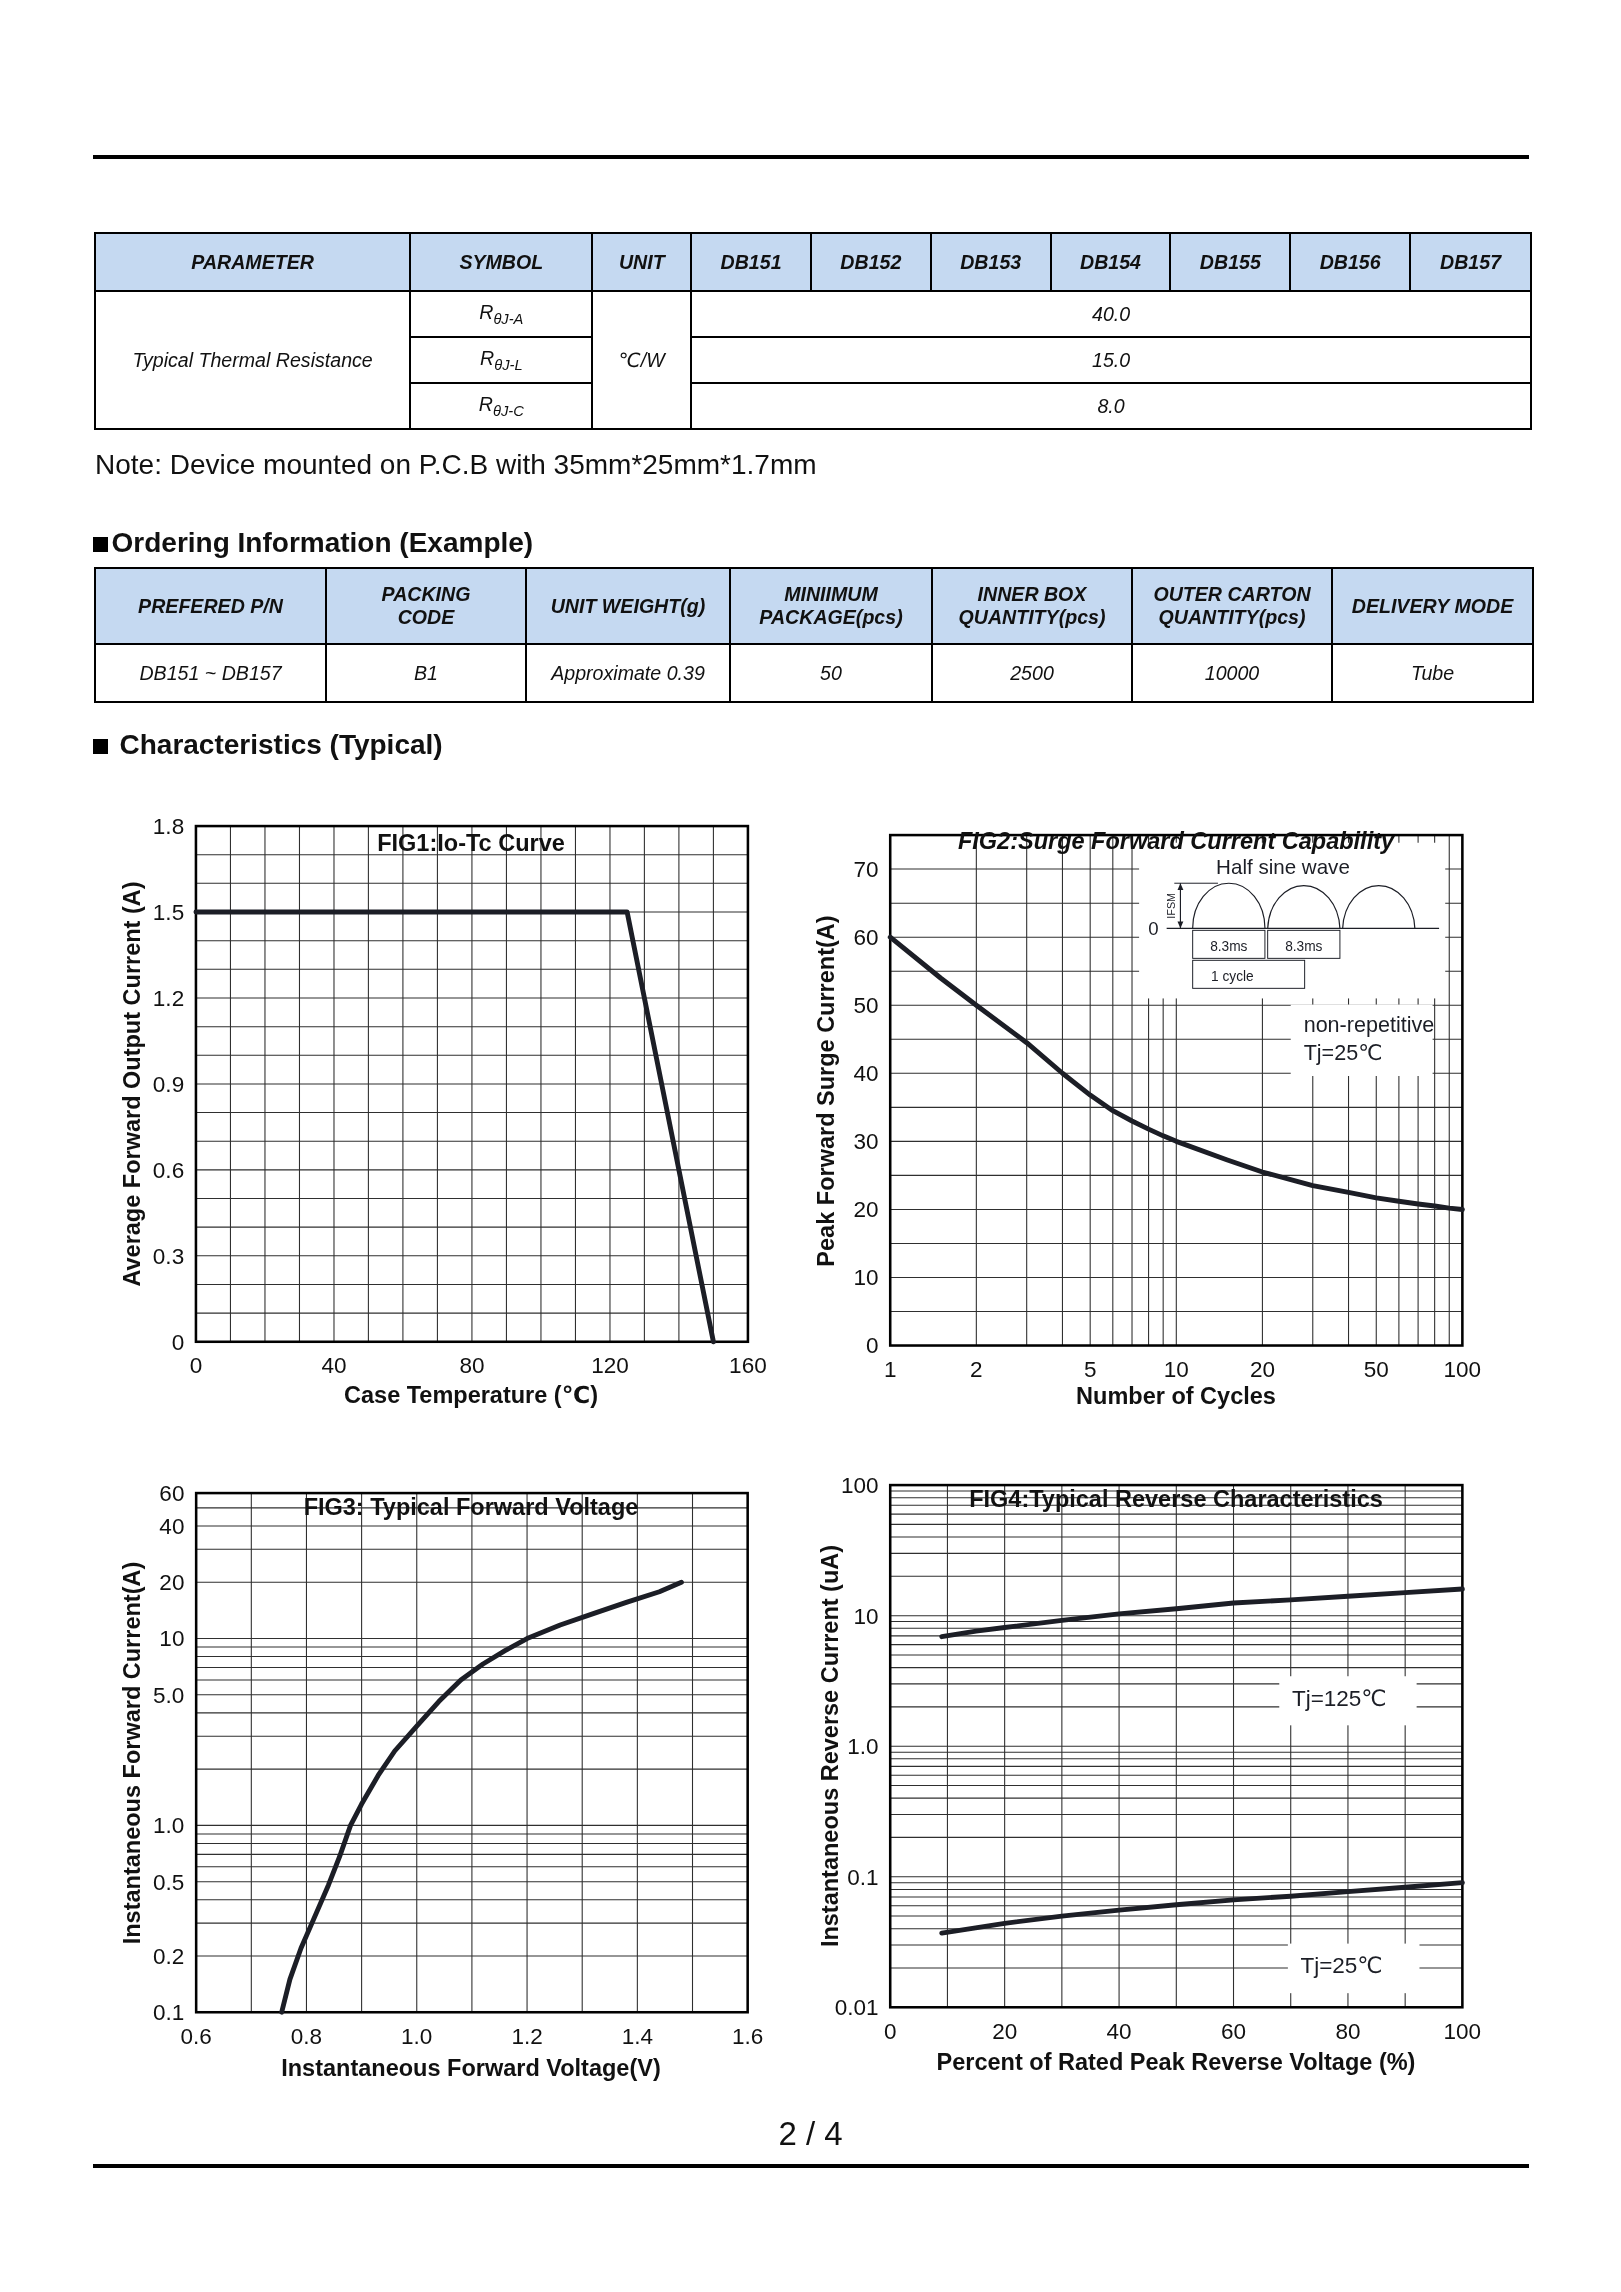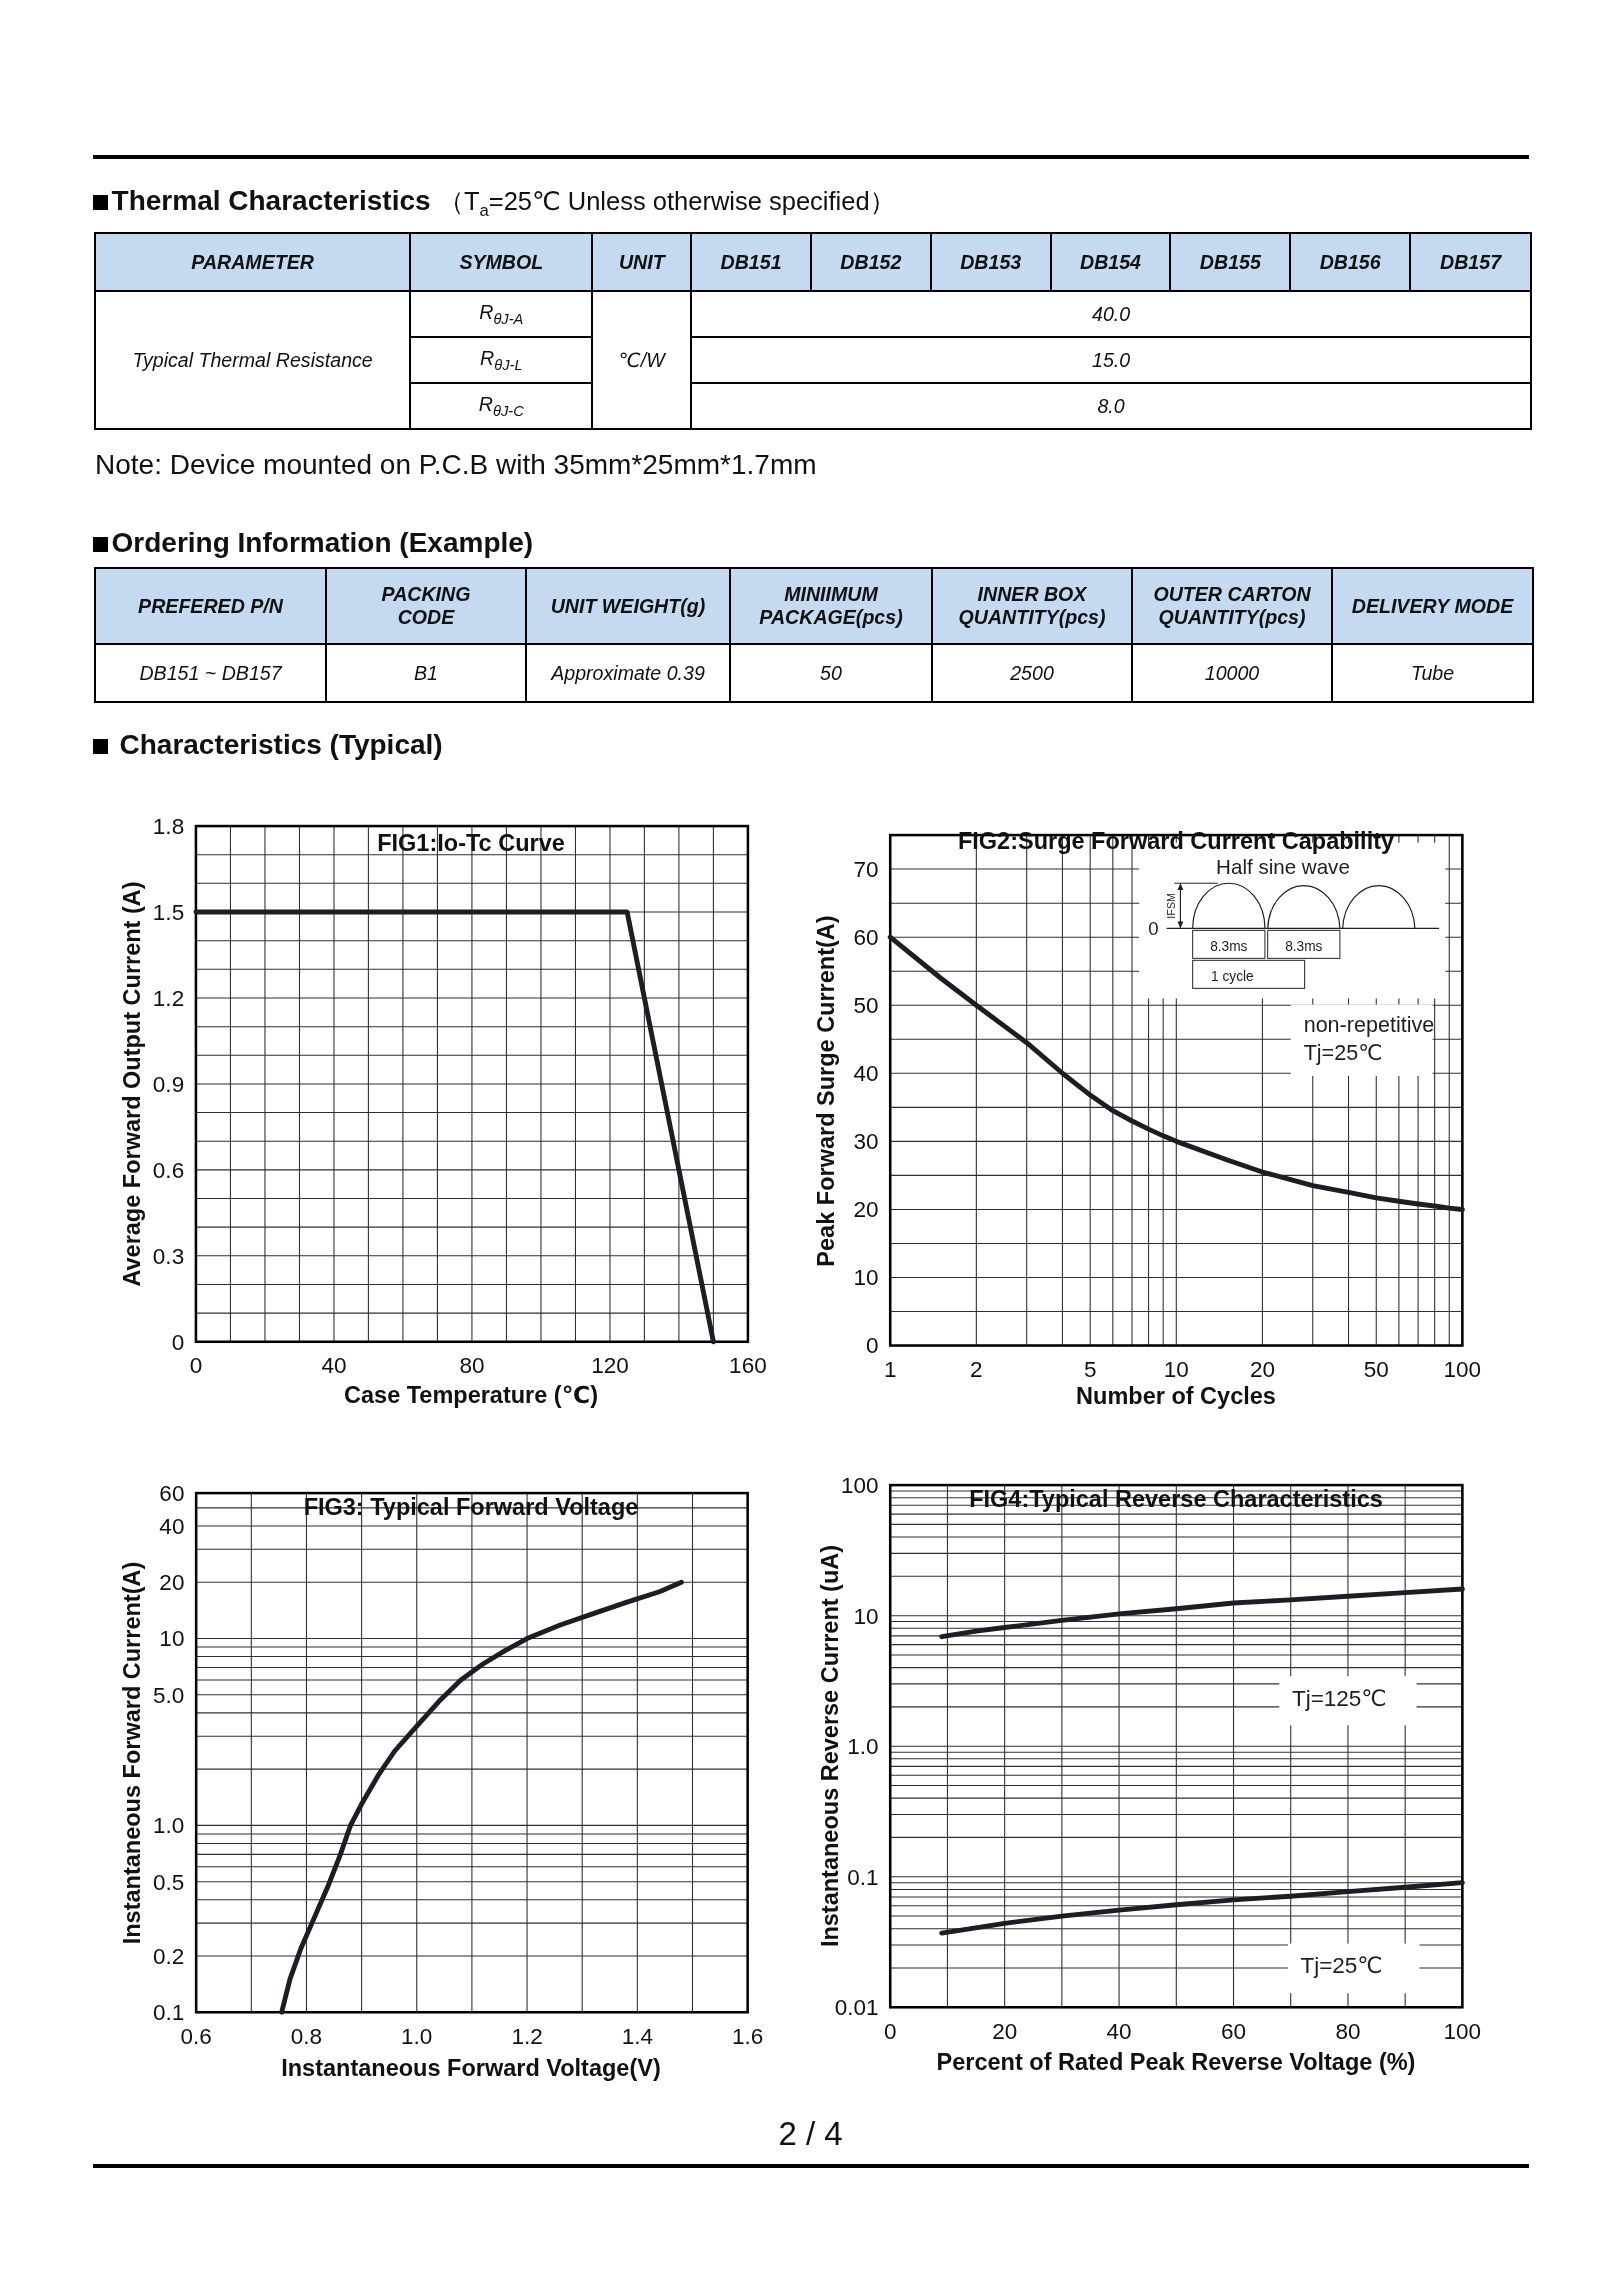--- a/index.html
+++ b/index.html
@@ -32,24 +32,20 @@
   .fig svg{position:absolute;left:0;top:0;}
   .footer{position:absolute;left:0;right:0;top:2115px;text-align:center;font-size:33px;}
 </style>
 </head>
 <body>
 
 <div id="page">
 
   <div class="rule" style="left:93px;top:155px;width:1436px;height:3.9px;"></div>
 
-  <div class="heading" style="top:184px">
-    <span class="sq"></span><span>Thermal Characteristics</span>
-    <span class="h-note"><span>（T</span><sub>a</sub><span>=25℃ Unless otherwise specified）</span></span>
-  </div>
   <table class="dtable" id="thermal-table" style="top:232px;width:1438px;">
       <colgroup>
         <col style="width: 313px;">
         <col style="width: 181px;">
         <col style="width: 98px;">
         <col style="width: 119px;">
         <col style="width: 119px;">
         <col style="width: 119px;">
         <col style="width: 119px;">
         <col style="width: 119px;">
@@ -265,21 +261,21 @@
           <text x="76" y="586.0" text-anchor="end" font-size="23" fill="#111" font-family="Liberation Sans, DejaVu Sans, sans-serif">0</text>
           <text x="76" y="516.5" text-anchor="end" font-size="23" fill="#111" font-family="Liberation Sans, DejaVu Sans, sans-serif">10</text>
           <text x="76" y="447.1" text-anchor="end" font-size="23" fill="#111" font-family="Liberation Sans, DejaVu Sans, sans-serif">20</text>
           <text x="76" y="377.6" text-anchor="end" font-size="23" fill="#111" font-family="Liberation Sans, DejaVu Sans, sans-serif">30</text>
           <text x="76" y="308.1" text-anchor="end" font-size="23" fill="#111" font-family="Liberation Sans, DejaVu Sans, sans-serif">40</text>
           <text x="76" y="238.7" text-anchor="end" font-size="23" fill="#111" font-family="Liberation Sans, DejaVu Sans, sans-serif">50</text>
           <text x="76" y="169.2" text-anchor="end" font-size="23" fill="#111" font-family="Liberation Sans, DejaVu Sans, sans-serif">60</text>
           <text x="76" y="99.7" text-anchor="end" font-size="23" fill="#111" font-family="Liberation Sans, DejaVu Sans, sans-serif">70</text>
         </g>
       </svg>
-    <div class="ftitle" style="left:372px;top:13.7px;">FIG2:Surge Forward Current Capability</div>
+    <div class="ftitle" style="left:372px;top:13.7px;font-style:italic;">FIG2:Surge Forward Current Capability</div>
     <div class="ytitle" style="left:21.6px;top:312px;">Peak Forward Surge Current(A)</div>
     <div class="xtitle" style="left:372px;top:604px;">Number of Cycles</div>
   </div>
 
   <div class="fig" style="left:93px;top:1449px;width:701px;height:671px;">
     <svg id="fig3" width="701" height="671" viewBox="0 0 715 685">
         <g>
           <line x1="105.0" y1="45" x2="105.0" y2="575" stroke="#2f2f2f" stroke-width="1.1"></line>
           <line x1="161.3" y1="45" x2="161.3" y2="575" stroke="#2f2f2f" stroke-width="1.1"></line>
           <line x1="217.6" y1="45" x2="217.6" y2="575" stroke="#2f2f2f" stroke-width="1.1"></line>

